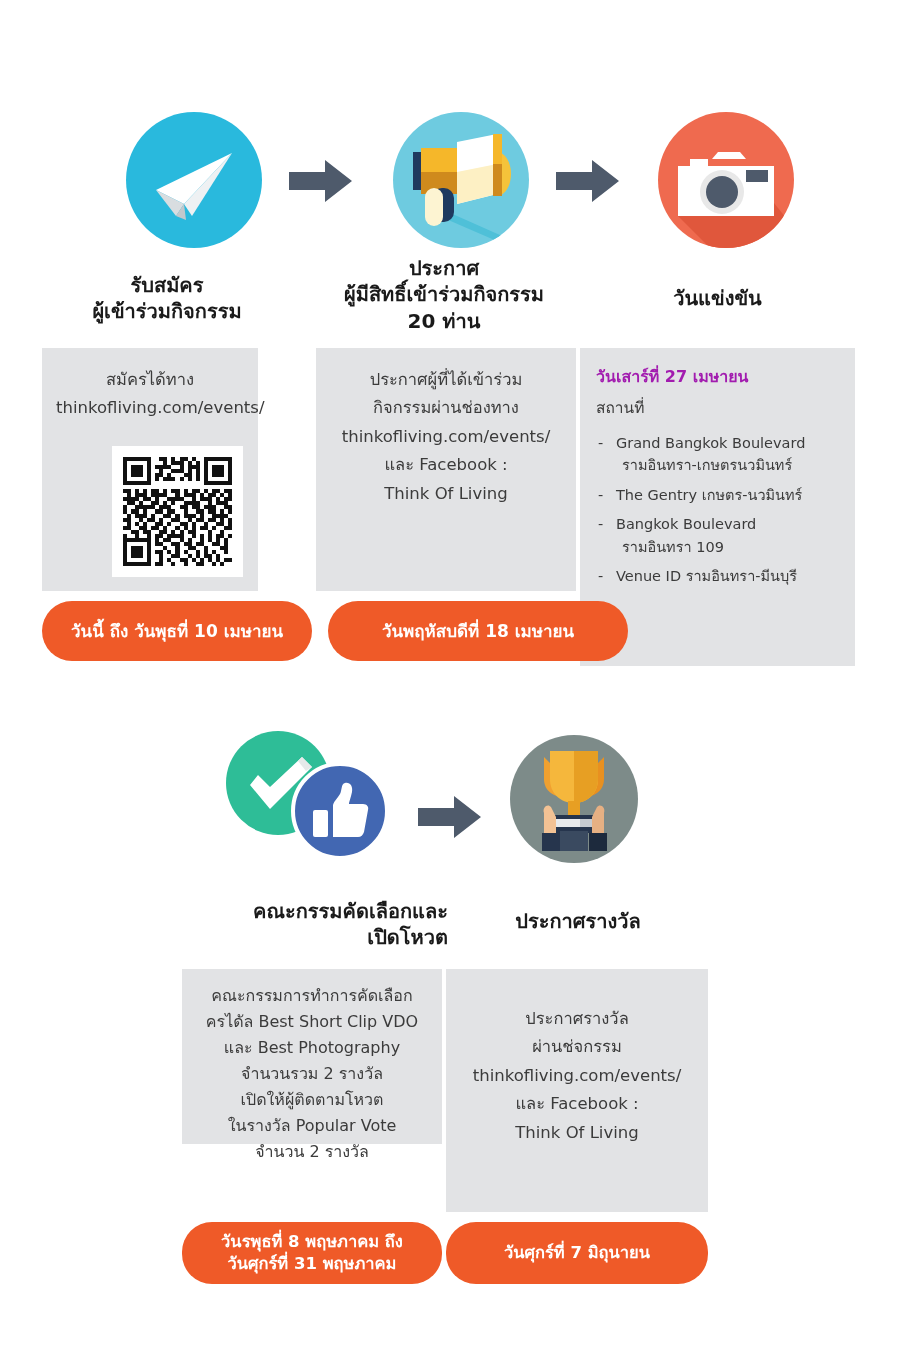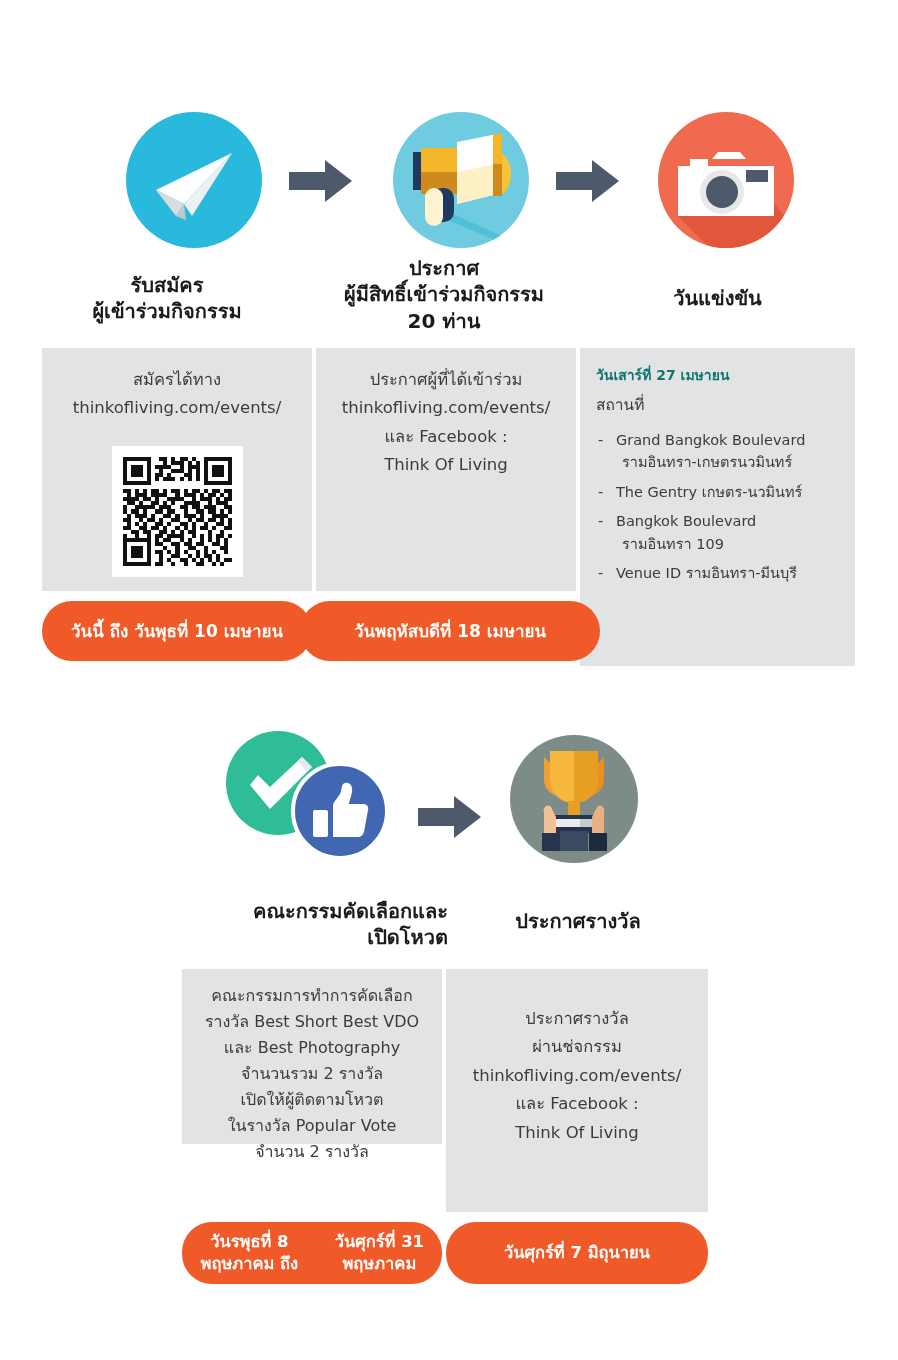--- a/index.html
+++ b/index.html
@@ -44,21 +44,21 @@
     text-align:center;
     font-size:16.5px;line-height:1.72;color:#3b3b3b;
     padding:18px 14px 0 14px;
   }
   .panel-left{
     text-align:left;
     font-size:15px;line-height:1.62;color:#3b3b3b;
     padding:16px 16px 0 16px;
   }
   .panel-left .head{
-    font-size:14px;font-weight:bold;color:#0f766e;
+    font-size:16px;font-weight:bold;color:#a21caf;
     margin-bottom:6px;
   }
   .panel-left .sub{font-size:15.5px;margin-bottom:11px;color:#3b3b3b;}
   .venue-list{list-style:none;margin:0;padding:0;}
   .venue-list li{
     position:relative;padding-left:20px;margin-bottom:7px;
     line-height:1.55;font-size:14.5px;color:#3b3b3b;
   }
   .venue-list li::before{
     content:"-";position:absolute;left:2px;top:0;color:#3b3b3b;
@@ -144,21 +144,21 @@
   <div class="step-label" style="left:310px;top:255px;width:268px;">
     <div>ประกาศ</div>
     <div>ผู้มีสิทธิ์เข้าร่วมกิจกรรม</div>
     <div>20 ท่าน</div>
   </div>
 
   <div class="step-label" style="left:580px;top:285px;width:275px;">
     <div>วันแข่งขัน</div>
   </div>
 
-  <div class="panel panel-center" style="left:42px;top:348px;width:270px;height:243px;">
+  <div class="panel panel-center" style="left:42px;top:348px;width:216px;height:243px;">
     <div>สมัครได้ทาง</div>
     <div>thinkofliving.com/events/</div>
   </div>
 
   <div class="qr-wrap" style="left:112px;top:446px;width:131px;height:131px;">
     <svg width="117" height="117" viewBox="0 0 29 29" shape-rendering="crispEdges">
       <rect width="29" height="29" fill="#ffffff"></rect>
       <g fill="#111111">
 
         <rect x="1" y="1" width="7" height="1"></rect>
@@ -361,20 +361,21 @@
         <rect x="16" y="27" width="1" height="1"></rect>
           <rect x="19" y="27" width="2" height="1"></rect>
         <rect x="23" y="27" width="1" height="1"></rect>
           <rect x="25" y="27" width="1" height="1"></rect>
       </g>
     </svg>
   </div>
 
   <div class="panel panel-center" style="left:316px;top:348px;width:260px;height:243px;">
     <div>ประกาศผู้ที่ได้เข้าร่วม</div>
+    <div>กิจกรรมผ่านช่องทาง</div>
     <div>thinkofliving.com/events/</div>
     <div>และ Facebook :</div>
     <div>Think Of Living</div>
   </div>
 
   <div class="panel panel-left" style="left:580px;top:348px;width:275px;height:318px;">
     <div class="head">วันเสาร์ที่ 27 เมษายน</div>
     <div class="sub">สถานที่</div>
     <ul class="venue-list">
       <li>
@@ -390,21 +391,21 @@
       </li>
       <li>
         <span>Venue ID รามอินทรา-มีนบุรี</span>
       </li>
     </ul>
   </div>
 
   <div class="bar" style="left:42px;top:601px;width:270px;height:60px;font-size:17px;">
     <span>วันนี้ ถึง วันพุธที่ 10 เมษายน</span>
   </div>
-  <div class="bar" style="left:300px;top:601px;width:300px;height:60px;font-size:17px;">
+  <div class="bar" style="left:328px;top:601px;width:300px;height:60px;font-size:17px;">
     <span>วันพฤหัสบดีที่ 18 เมษายน</span>
   </div>
 
   <div class="circle" style="position:absolute;left:226px;top:731px;width:104px;height:104px;background:#2ebd97;">
     <svg width="104" height="104" viewBox="0 0 104 104">
       <polygon points="24,54 32,44 44,56 76,26 86,36 44,78" fill="#ffffff"></polygon>
       <polygon points="76,26 86,36 80,40 72,30" fill="#e6e9ea"></polygon>
     </svg>
   </div>
 
@@ -443,37 +444,37 @@
   <div class="step-label" style="left:178px;top:898px;width:270px;text-align:right;">
     <div>คณะกรรมคัดเลือกและ</div>
     <div>เปิดโหวต</div>
   </div>
   <div class="step-label" style="left:448px;top:908px;width:260px;">
     <div>ประกาศรางวัล</div>
   </div>
 
   <div class="panel panel-center" style="left:182px;top:969px;width:260px;height:175px;padding-top:14px;font-size:16px;line-height:1.63;">
     <div>คณะกรรมการทำการคัดเลือก</div>
-    <div>รางวัล Best Short Best VDO</div>
+    <div>ครไดัล Best Short Clip VDO</div>
     <div>และ Best Photography</div>
     <div>จำนวนรวม 2 รางวัล</div>
     <div>เปิดให้ผู้ติดตามโหวต</div>
     <div>ในรางวัล Popular Vote</div>
     <div>จำนวน 2 รางวัล</div>
   </div>
 
   <div class="panel panel-center" style="left:446px;top:969px;width:262px;height:243px;padding-top:36px;">
     <div>ประกาศรางวัล</div>
     <div>ผ่านช่จกรรม</div>
     <div>thinkofliving.com/events/</div>
     <div>และ Facebook :</div>
     <div>Think Of Living</div>
   </div>
 
-  <div class="bar" style="left:182px;top:1222px;width:260px;height:62px;font-size:16.5px;flex-direction:row;">
+  <div class="bar" style="left:182px;top:1222px;width:260px;height:62px;font-size:16.5px;flex-direction:column;">
     <span>วันรพุธที่ 8 พฤษภาคม ถึง</span>
     <span>วันศุกร์ที่ 31 พฤษภาคม</span>
   </div>
   <div class="bar" style="left:446px;top:1222px;width:262px;height:62px;font-size:16.5px;align-items:center;">
     <span>วันศุกร์ที่ 7 มิถุนายน</span>
   </div>
 
 </div>
 
 </body></html>

